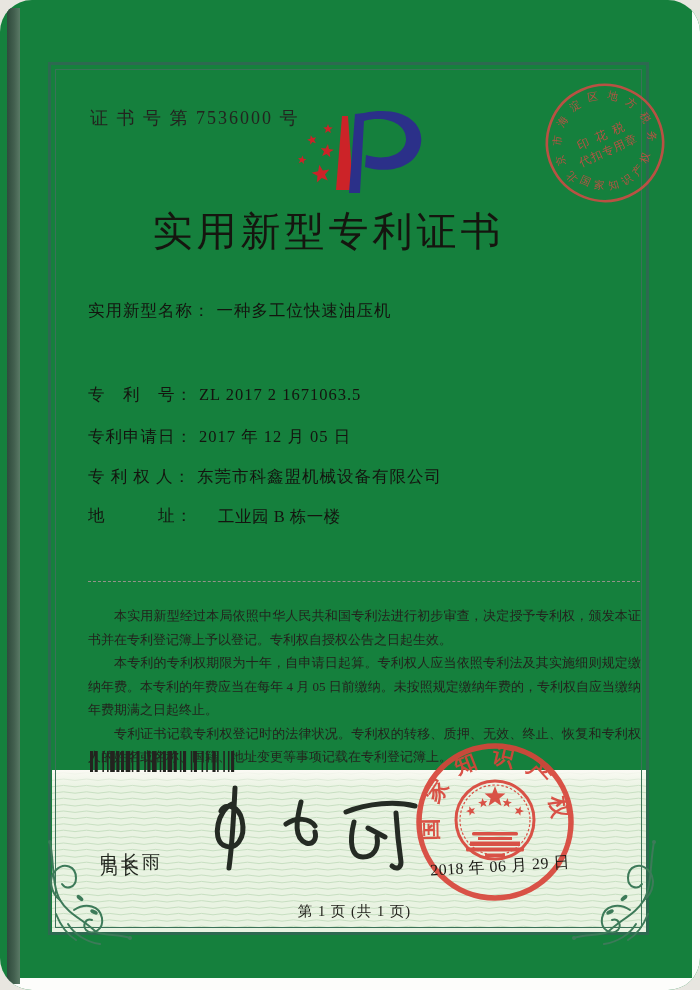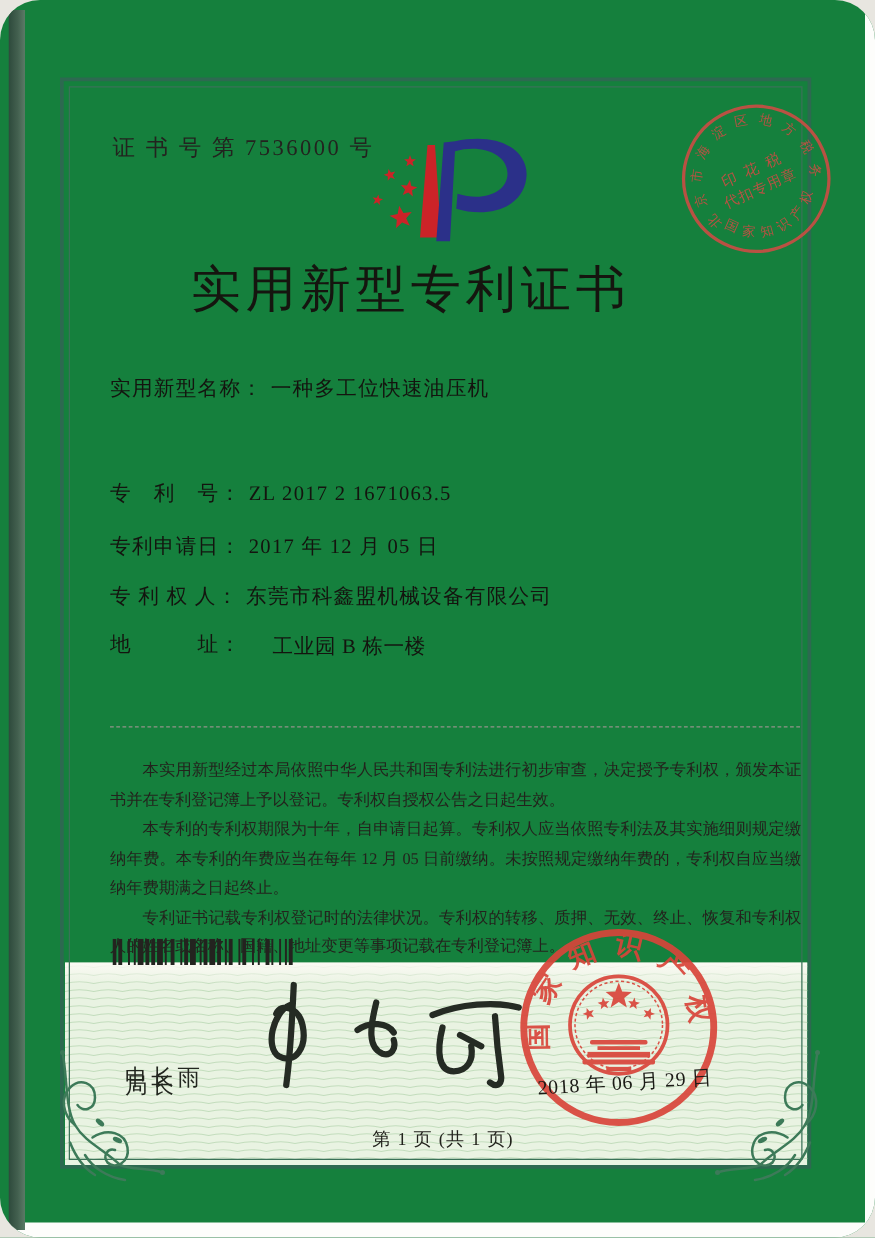--- a/index.html
+++ b/index.html
@@ -156,21 +156,21 @@
     <span>地　　　址：</span>
   </div>
   <div class="addr-val">
     <div>工业园 B 栋一楼</div>
   </div>
 
   <div class="divider"></div>
 
   <div class="bodytext">
     <p>本实用新型经过本局依照中华人民共和国专利法进行初步审查，决定授予专利权，颁发本证书并在专利登记簿上予以登记。专利权自授权公告之日起生效。</p>
-    <p>本专利的专利权期限为十年，自申请日起算。专利权人应当依照专利法及其实施细则规定缴纳年费。本专利的年费应当在每年 12 月 05 日前缴纳。未按照规定缴纳年费的，专利权自应当缴纳年费期满之日起终止。</p>
+    <p>本专利的专利权期限为十年，自申请日起算。专利权人应当依照专利法及其实施细则规定缴纳年费。本专利的年费应当在每年 4 月 05 日前缴纳。未按照规定缴纳年费的，专利权自应当缴纳年费期满之日起终止。</p>
     <p>专利证书记载专利权登记时的法律状况。专利权的转移、质押、无效、终止、恢复和专利权人的姓名或名称、国籍、地址变更等事项记载在专利登记簿上。</p>
   </div>
 
   <svg class="barcode" id="barcode" width="192" height="21" viewBox="0 0 192 21">
       <rect x="0.00" y="0" width="3.10" height="21" fill="#23231f"></rect>
       <rect x="4.65" y="0" width="3.10" height="21" fill="#23231f"></rect>
       <rect x="12.40" y="0" width="1.55" height="21" fill="#23231f"></rect>
       <rect x="17.05" y="0" width="1.55" height="21" fill="#23231f"></rect>
       <rect x="20.15" y="0" width="4.65" height="21" fill="#23231f"></rect>
       <rect x="26.35" y="0" width="3.10" height="21" fill="#23231f"></rect>

